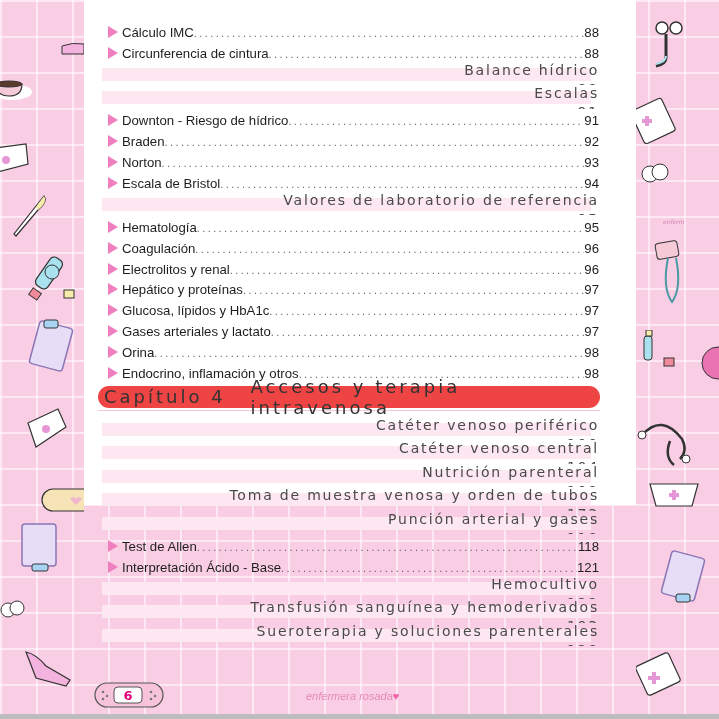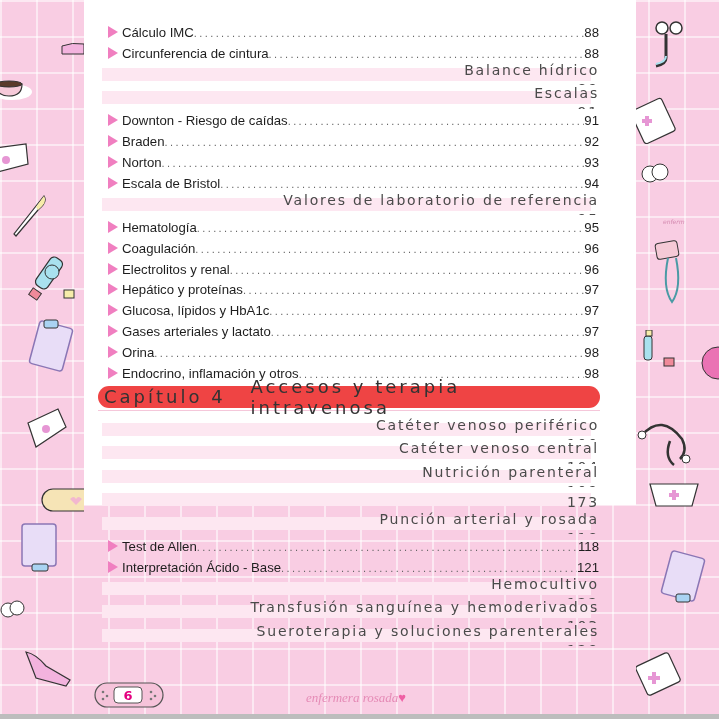--- a/index.html
+++ b/index.html
@@ -34,21 +34,21 @@
   .row.main .leader { letter-spacing:8px; color:#999; }
   .pg { flex:0 0 auto; padding-bottom:1px; }
   .chapter {
     position:relative; height:22px; margin:4px 0 2px -4px; width:502px;
     background:#ef4444; border-radius:11px; display:flex; align-items:center;
     font-size:18px; letter-spacing:3px; color:#333;
   }
   .chapter .ch-num { padding-left:6px; width:150px; }
   .chapter-rule { height:1px; background:#f5c7da; margin:2px 0 6px -4px; width:502px; }
   .footer-badge { position:absolute; left:10px; top:682px; }
-  .footer-brand { position:absolute; left:222px; top:690px; font-family:Liberation Serif, serif; font-style:italic; font-size:13px; color:#e58bb6; }
+  .footer-brand { position:absolute; left:222px; top:690px; font-family:Liberation Sans, sans-serif; font-style:italic; font-size:11px; color:#e58bb6; }
   .wm { position:absolute; left:663px; top:218px; font-size:6px; color:#d489b0; font-style:italic; }
 </style>
 </head>
 <body>
 
 <svg class="sticker" style="left:0;top:70px" width="34" height="34" viewBox="0 0 34 34">
     <ellipse cx="12" cy="22" rx="20" ry="8" fill="#fff"></ellipse>
     <path d="M-4 14 h26 q0 12 -13 12 q-13 0 -13 -12z" fill="#f6c9d9" stroke="#333" stroke-width="1.2"></path>
     <ellipse cx="9" cy="14" rx="13" ry="3" fill="#5a3a2a" stroke="#333"></ellipse>
   </svg>
@@ -159,21 +159,21 @@
         <span class="pg">89</span>
       </div>
       <div class="row main">
         <div class="hl"></div>
         <span class="label">Escalas</span>
         <span class="leader">........................................................................................................................................................................................................</span>
         <span class="pg">91</span>
       </div>
       <div class="row sub">
         <span class="bullet"></span>
-        <span class="label">Downton - Riesgo de caídas</span>
+        <span class="label">Downton - Riesgo de hídrico</span>
         <span class="leader">........................................................................................................................................................................................................</span>
         <span class="pg">91</span>
       </div>
       <div class="row sub">
         <span class="bullet"></span>
         <span class="label">Braden</span>
         <span class="leader">........................................................................................................................................................................................................</span>
         <span class="pg">92</span>
       </div>
       <div class="row sub">
@@ -260,26 +260,27 @@
         <span class="pg">104</span>
       </div>
       <div class="row main">
         <div class="hl"></div>
         <span class="label">Nutrición parenteral</span>
         <span class="leader">........................................................................................................................................................................................................</span>
         <span class="pg">109</span>
       </div>
       <div class="row main">
         <div class="hl"></div>
+        <span class="label">Toma de muestra venosa y orden de tubos</span>
         <span class="leader">........................................................................................................................................................................................................</span>
         <span class="pg">173</span>
       </div>
       <div class="row main">
         <div class="hl"></div>
-        <span class="label">Punción arterial y rosada</span>
+        <span class="label">Punción arterial y gases</span>
         <span class="leader">........................................................................................................................................................................................................</span>
         <span class="pg">118</span>
       </div>
       <div class="row sub">
         <span class="bullet"></span>
         <span class="label">Test de Allen</span>
         <span class="leader">........................................................................................................................................................................................................</span>
         <span class="pg">118</span>
       </div>
       <div class="row sub">

